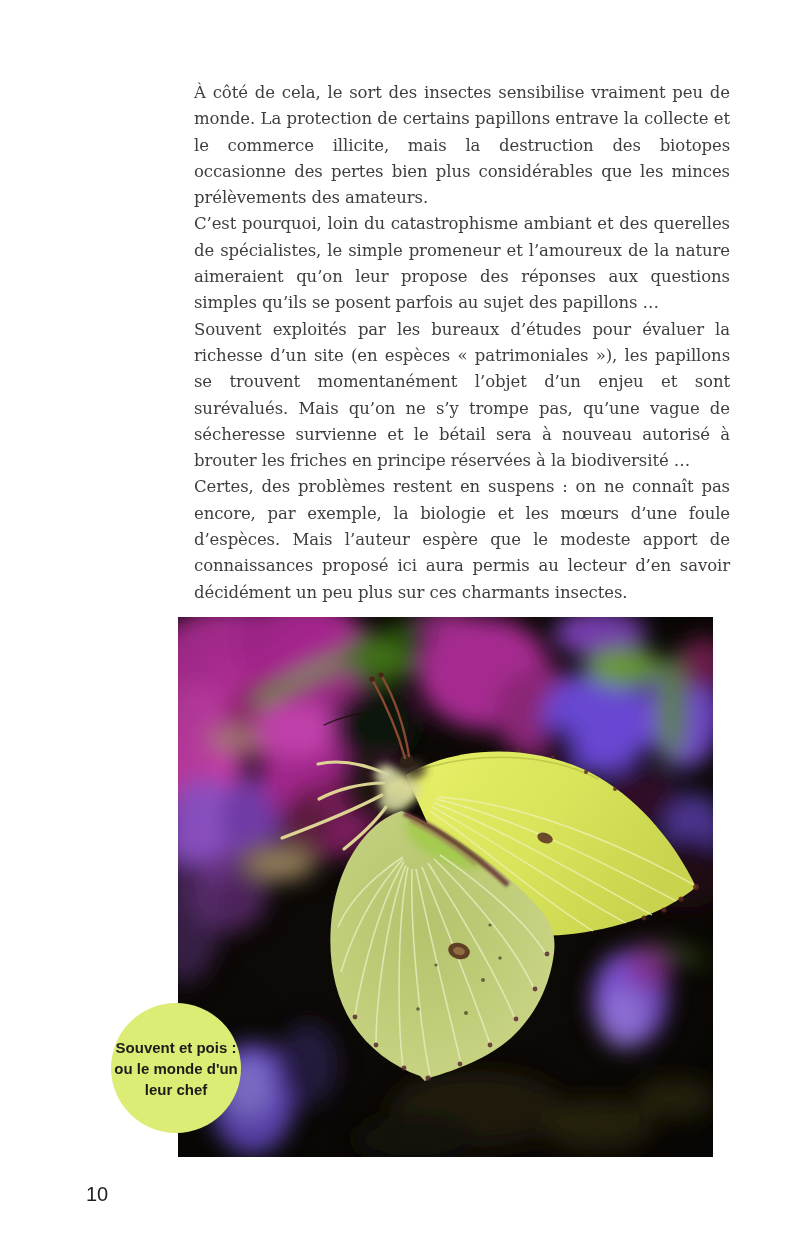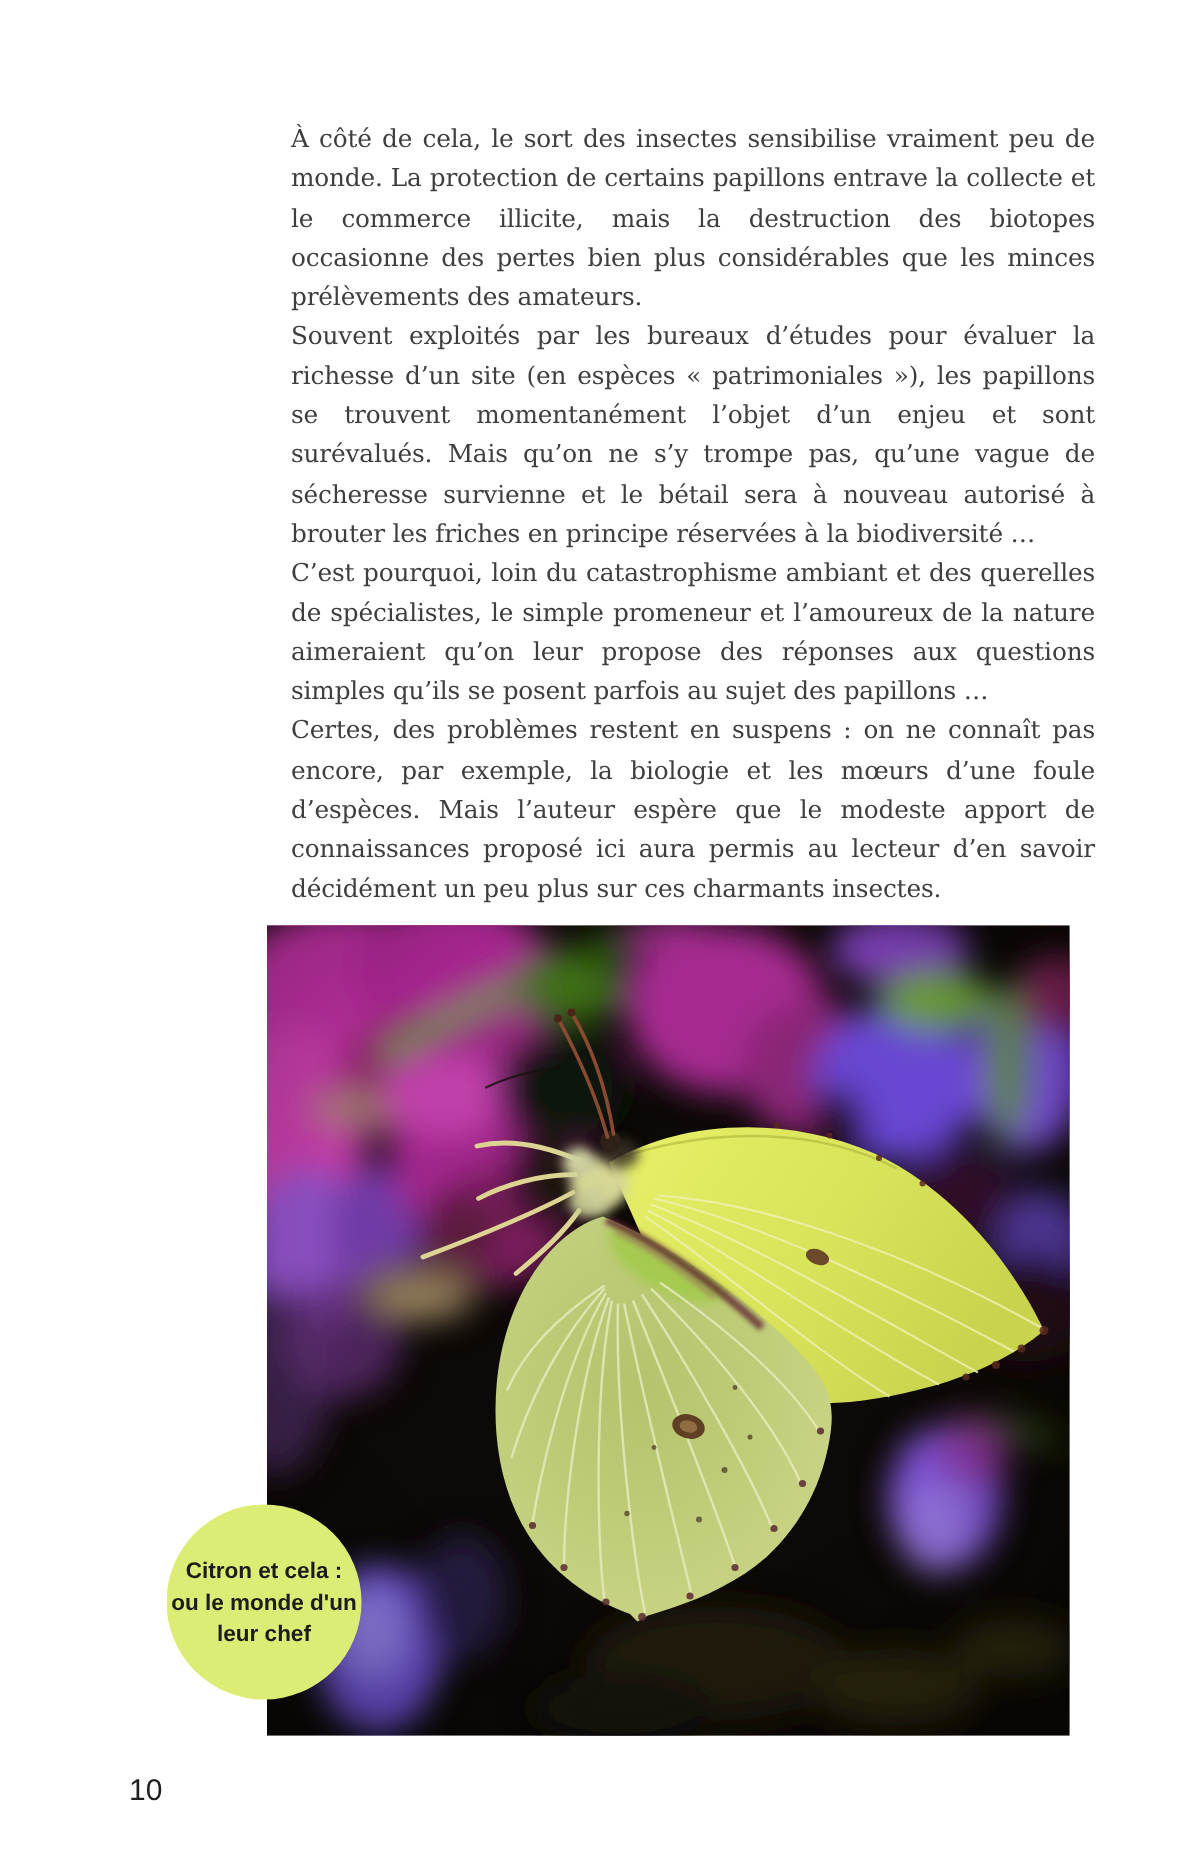--- a/index.html
+++ b/index.html
@@ -59,22 +59,22 @@
     color:#1f1f1f;
   }
 </style>
 </head>
 <body>
 
 <div class="page">
 
   <main class="text-block">
     <p>À côté de cela, le sort des insectes sensibilise vraiment peu de monde. La protection de certains papillons entrave la collecte et le commerce illicite, mais la destruction des biotopes occasionne des pertes bien plus considérables que les minces prélèvements des amateurs.</p>
+    <p>C’est pourquoi, loin du catastrophisme ambiant et des querelles de spécialistes, le simple promeneur et l’amoureux de la nature aimeraient qu’on leur propose des réponses aux questions simples qu’ils se posent parfois au sujet des papillons …</p>
     <p>Souvent exploités par les bureaux d’études pour évaluer la richesse d’un site (en espèces « patrimoniales »), les papillons se trouvent momentanément l’objet d’un enjeu et sont surévalués. Mais qu’on ne s’y trompe pas, qu’une vague de sécheresse survienne et le bétail sera à nouveau autorisé à brouter les friches en principe réservées à la biodiversité …</p>
-    <p>C’est pourquoi, loin du catastrophisme ambiant et des querelles de spécialistes, le simple promeneur et l’amoureux de la nature aimeraient qu’on leur propose des réponses aux questions simples qu’ils se posent parfois au sujet des papillons …</p>
     <p>Certes, des problèmes restent en suspens : on ne connaît pas encore, par exemple, la biologie et les mœurs d’une foule d’espèces. Mais l’auteur espère que le modeste apport de connaissances proposé ici aura permis au lecteur d’en savoir décidément un peu plus sur ces charmants insectes.</p>
   </main>
 
   <figure class="photo" role="img" aria-label="Citron (brimstone butterfly) perched on purple sweet-pea flowers">
     <svg width="535" height="540" viewBox="0 0 535 540" xmlns="http://www.w3.org/2000/svg">
       <defs>
         <filter id="blurBig" x="-60%" y="-60%" width="220%" height="220%">
           <feGaussianBlur stdDeviation="11"></feGaussianBlur>
         </filter>
         <filter id="blurMed" x="-80%" y="-80%" width="260%" height="260%">
@@ -260,20 +260,20 @@
           <path d="M 231,139 C 226,108 216,80 203,58" stroke="#8a4a30" stroke-width="2.4"></path>
           <circle cx="194" cy="62" r="2.6" fill="#4a2414" stroke="none"></circle>
           <circle cx="203" cy="58" r="2.6" fill="#4a2414" stroke="none"></circle>
           <path d="M 146,108 C 165,99 180,96 196,95" stroke="#15100a" stroke-width="1.3" opacity="0.85"></path>
         </g>
       </g>
     </svg>
   </figure>
 
   <div class="badge" style="background: rgb(220, 236, 116); color: rgb(28, 28, 26);">
-    <div>Citron et cela :</div>
+    <div>Souvent et pois :</div>
     <div>ou le monde d'un</div>
     <div>leur chef</div>
   </div>
 
   <div class="page-number">10</div>
 
 </div>
 
 </body></html>

